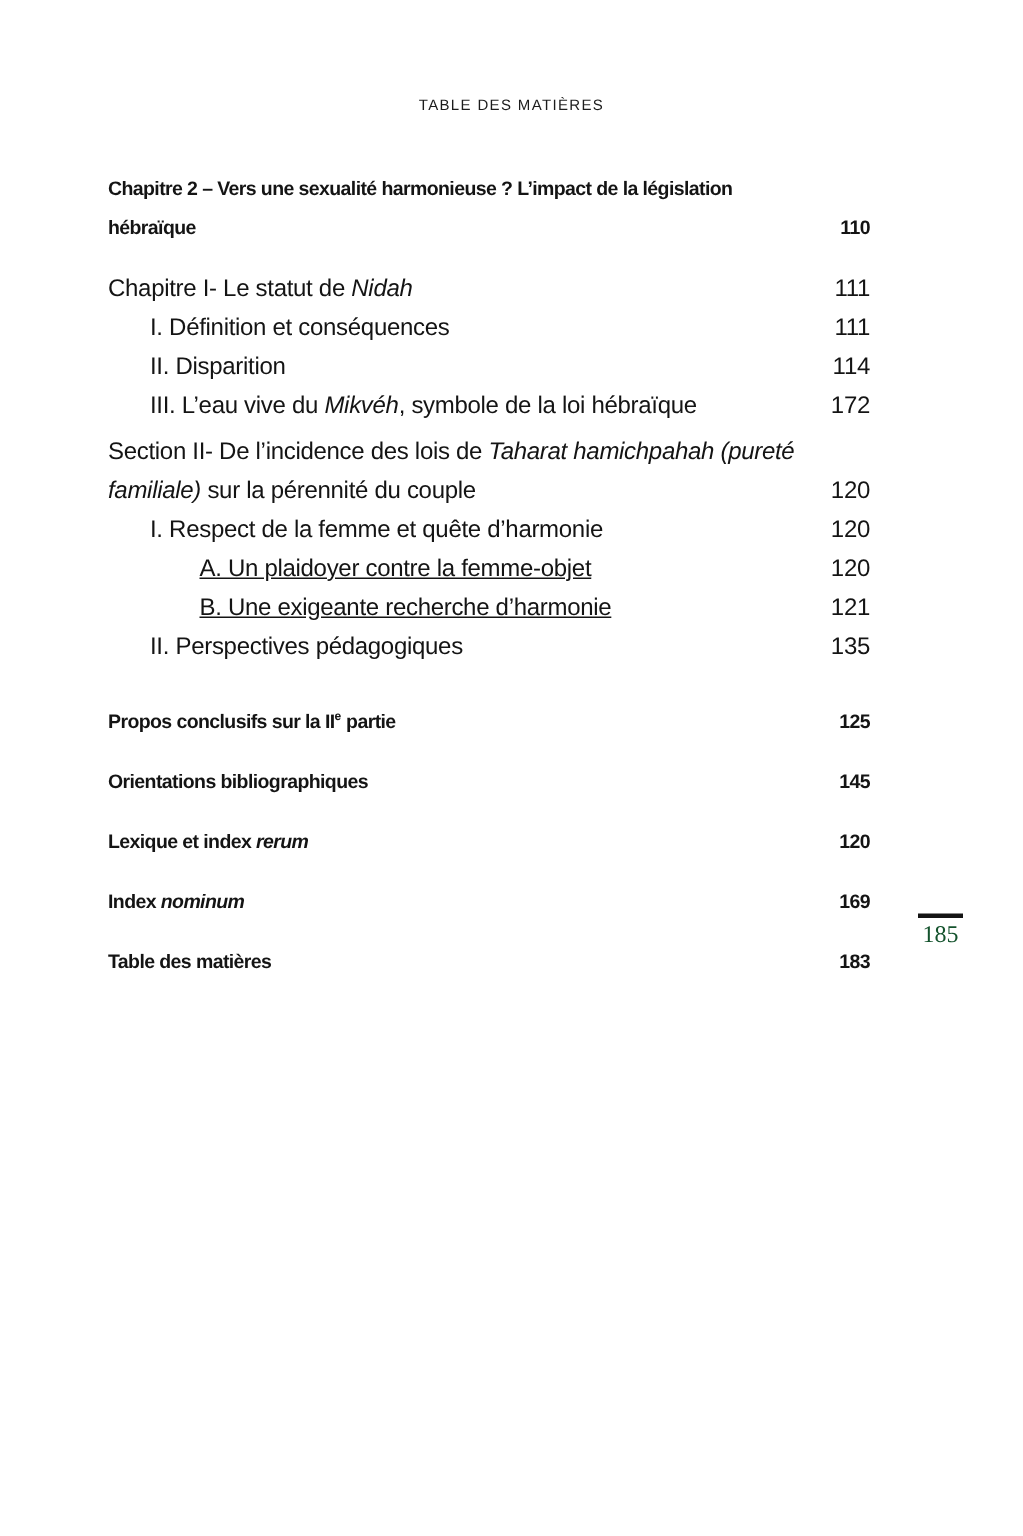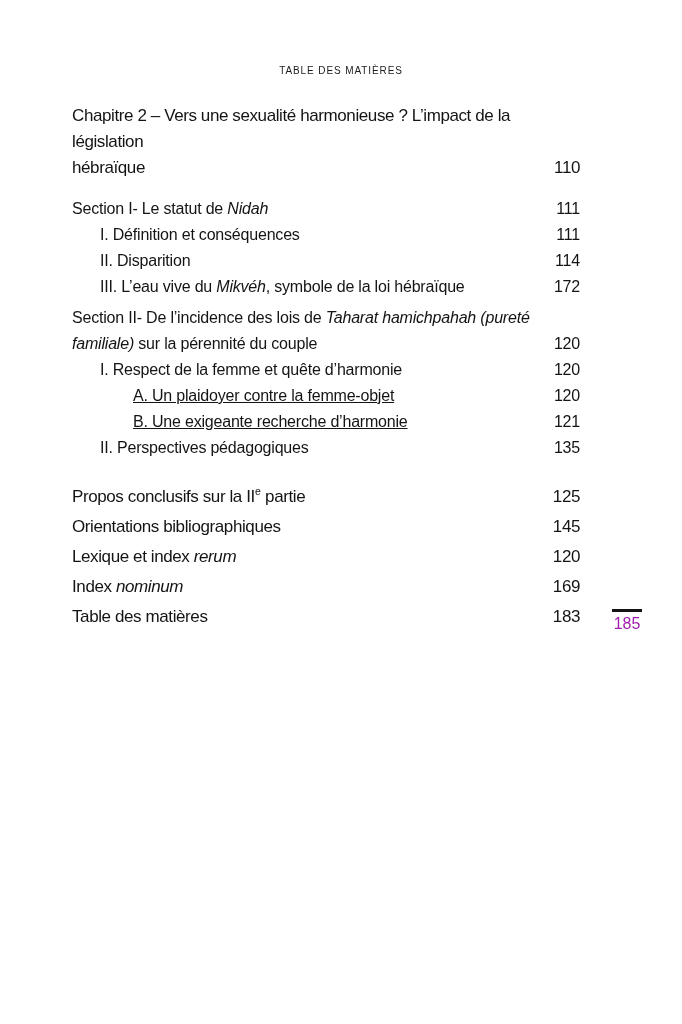--- a/index.html
+++ b/index.html
@@ -43,23 +43,24 @@
   .row .page-num {
     position: absolute;
     right: 0;
     bottom: 0;
     line-height: inherit;
   }
   .row.level-1 .title { padding-left: 28px; }
   .row.level-2 .title { padding-left: 61px; text-decoration: underline; }
 
   .row.bold {
-    font-weight: 400;
-    font-size: 17px;
+    font-weight: 700;
+    font-size: 13px;
     letter-spacing: -0.4px;
+    margin-top: 10px;
   }
 
   .group-2 { margin-top: 15px; }
   .group-3 { margin-top: 5px; }
   .group-4 { margin-top: 21px; }
   .group-backmatter .row { line-height: 30px; }
 
   .title i { font-style: italic; }
   .title sup {
     font-size: 0.62em;
@@ -68,21 +69,22 @@
     letter-spacing: 0;
   }
 
   .folio {
     position: absolute;
     top: 609px;
     left: 603px;
     width: 48px;
     text-align: center;
     font-size: 16px;
-    color: #a21caf;
+    color: #14532d;
+    font-family: Liberation Serif, serif;
   }
   .folio-rule {
     width: 30px;
     height: 3px;
     background: #141414;
     margin: 0 auto 3px auto;
   }
 </style>
 </head>
 <body>
@@ -94,21 +96,21 @@
   <div class="toc">
 
   <div class="group group-1 group-chapter">
         <div class="row level-0 bold">
           <span class="title"><span>Chapitre 2 – Vers une sexualité harmonieuse ? L’impact de la législation</span><br><span>hébraïque</span></span>
           <span class="page-num">110</span>
         </div>
       </div>
       <div class="group group-2 group-section">
         <div class="row level-0">
-          <span class="title"><span>Section I- Le statut de </span><i>Nidah</i></span>
+          <span class="title"><span>Chapitre I- Le statut de </span><i>Nidah</i></span>
           <span class="page-num">111</span>
         </div>
         <div class="row level-1">
           <span class="title"><span>I. Définition et conséquences</span></span>
           <span class="page-num">111</span>
         </div>
         <div class="row level-1">
           <span class="title"><span>II. Disparition</span></span>
           <span class="page-num">114</span>
         </div>

